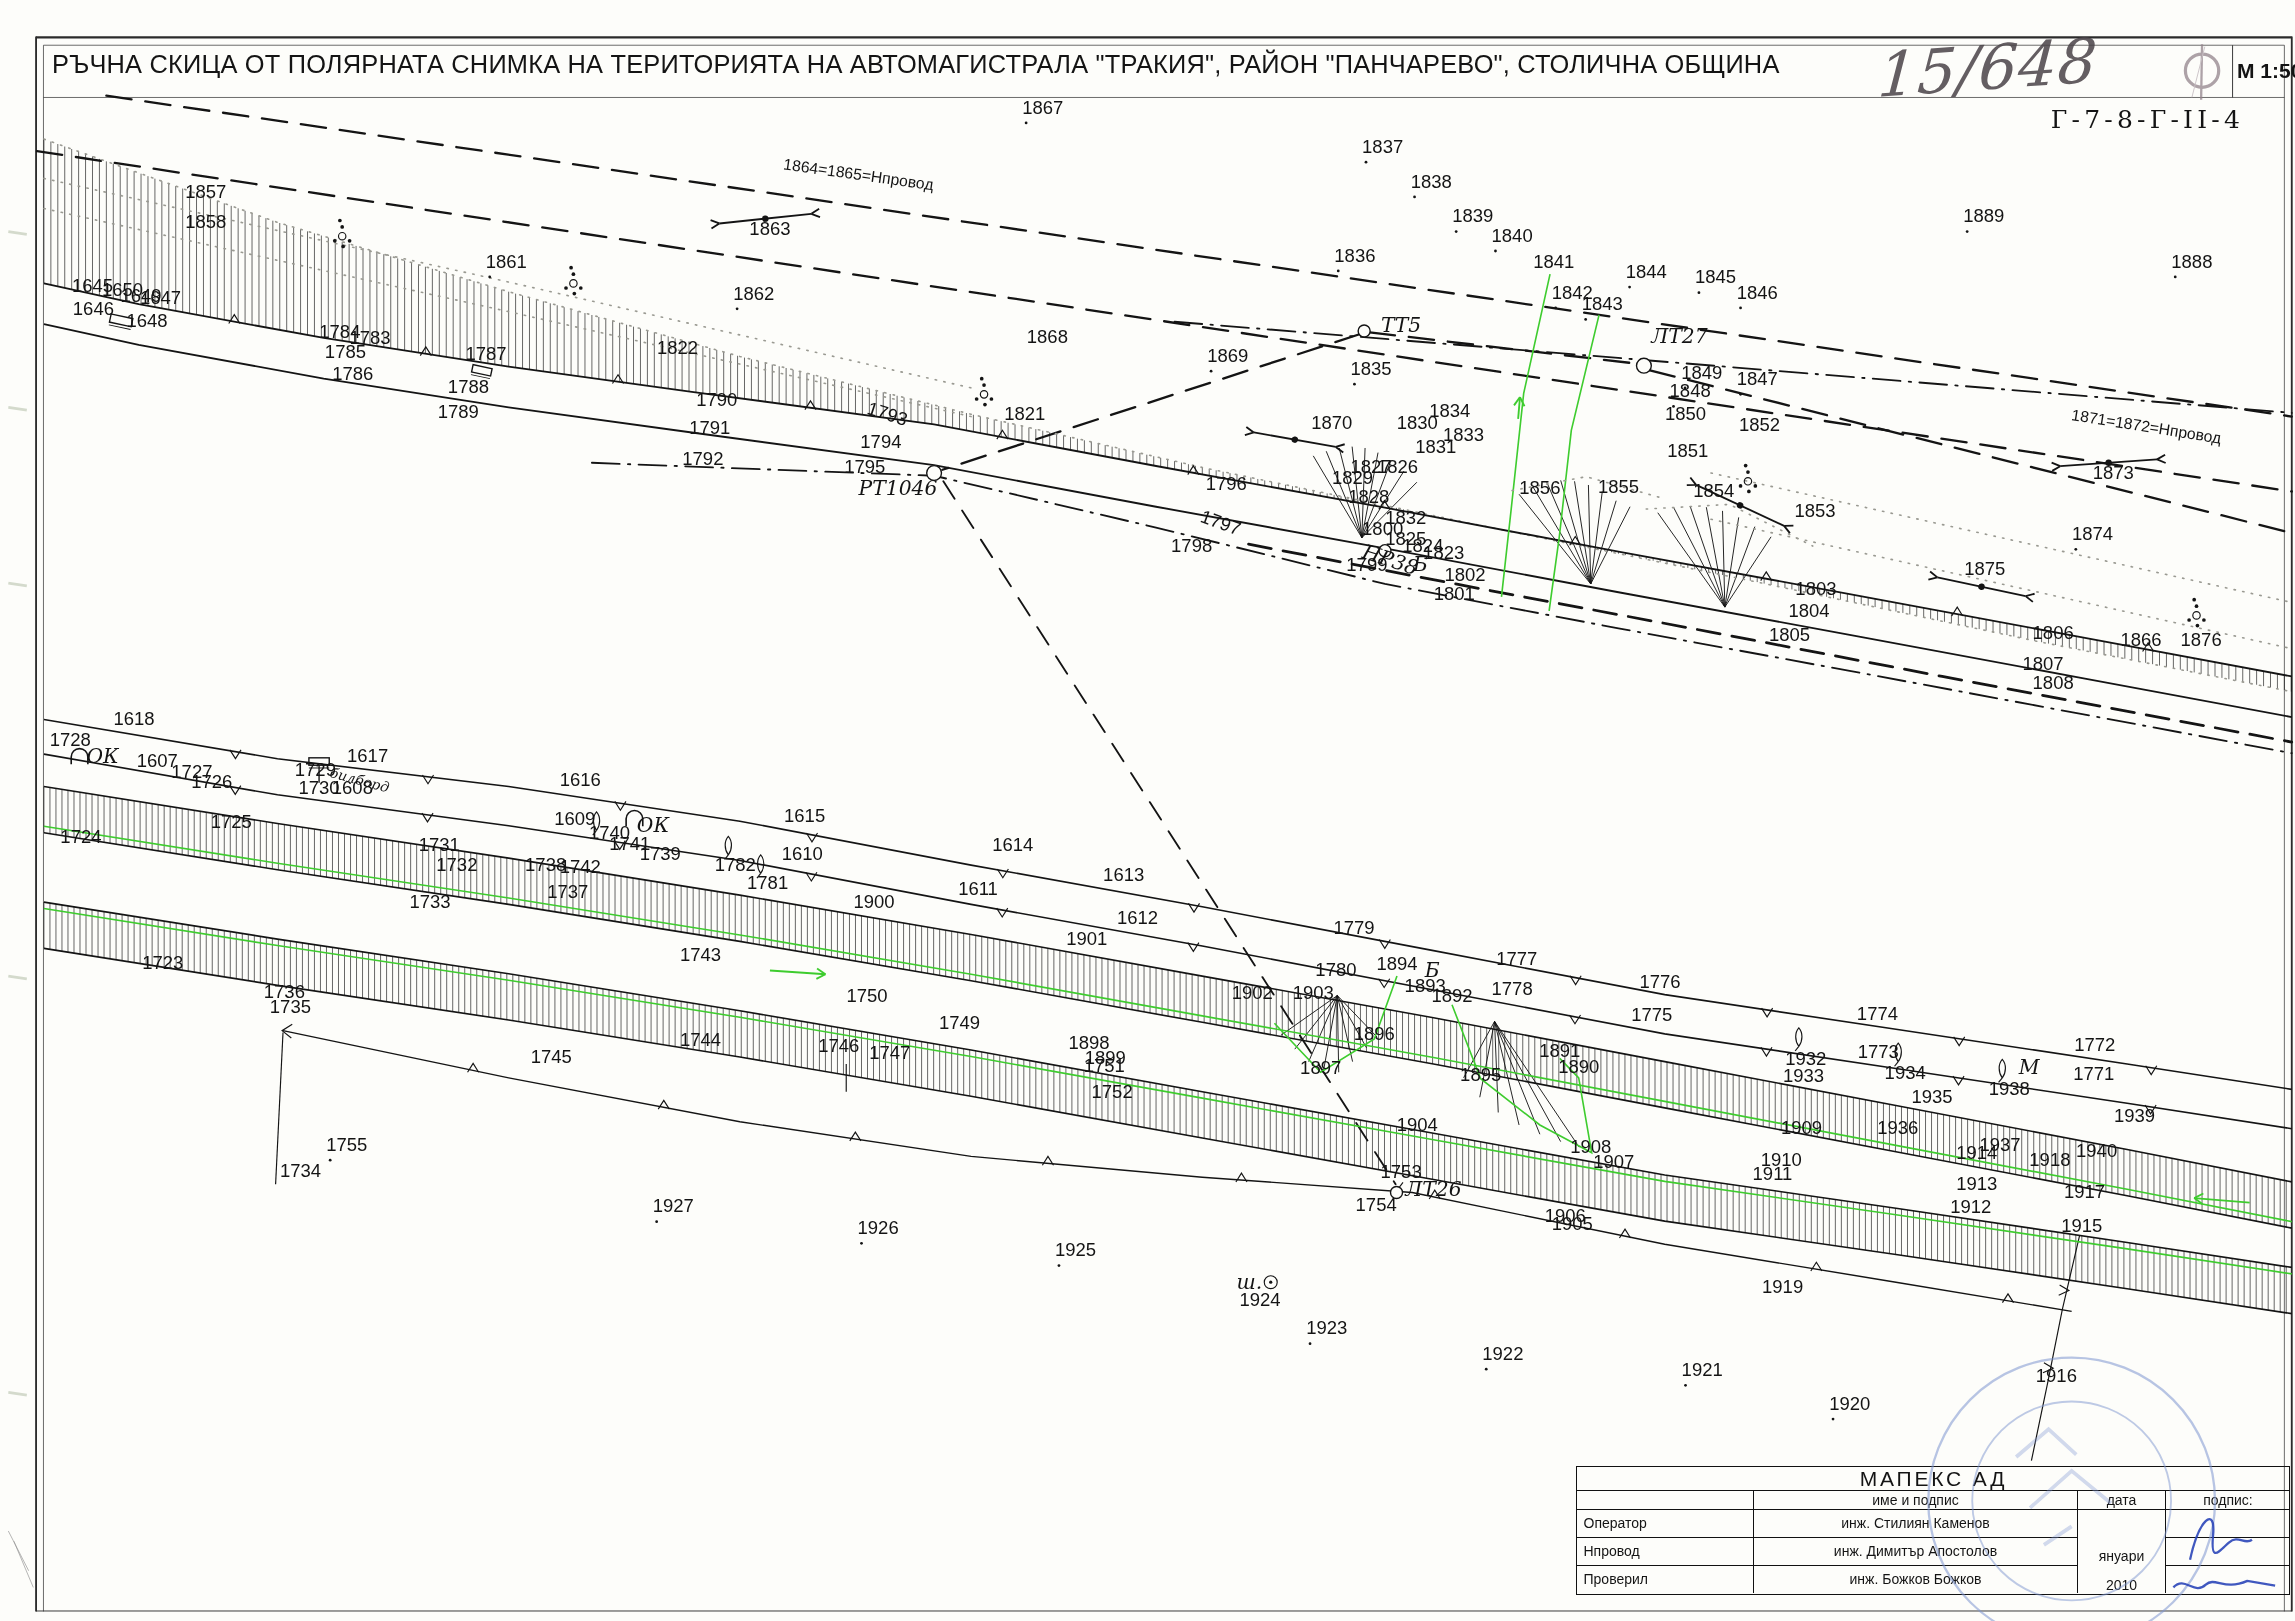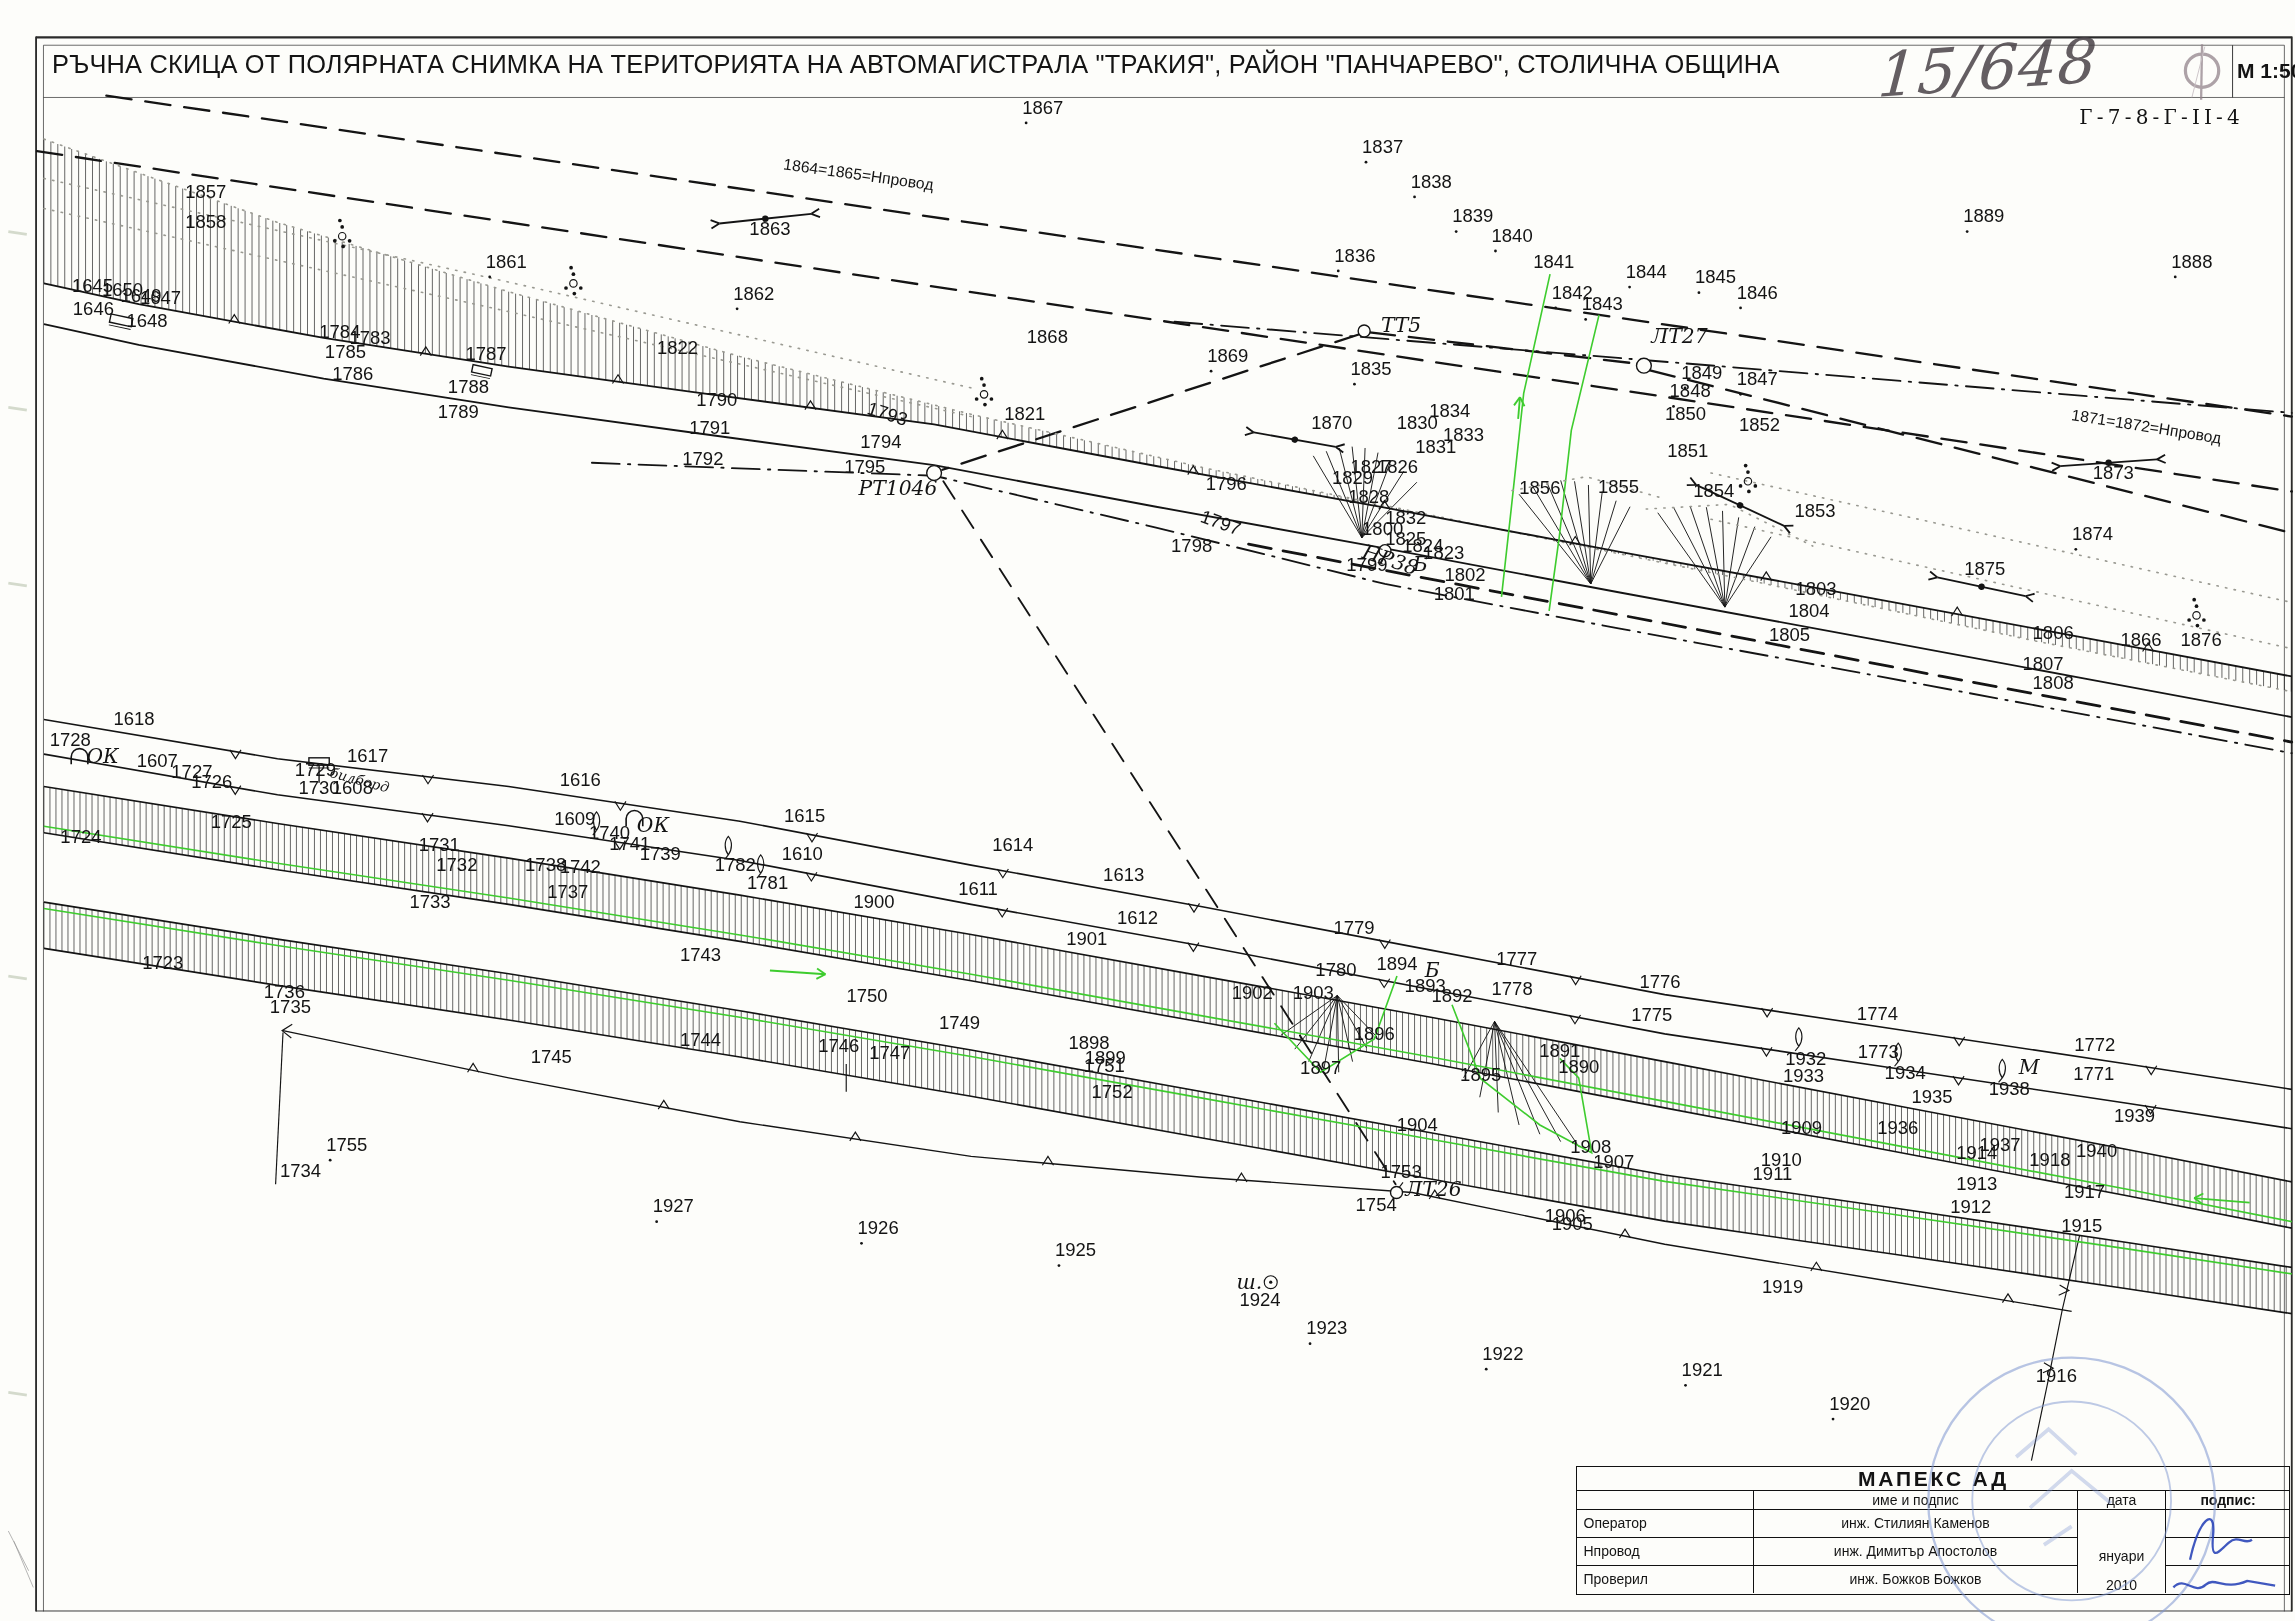--- a/index.html
+++ b/index.html
@@ -2,35 +2,35 @@
 <html style="font-size:7.4px"><head>
 <meta charset="utf-8">
 <style>
   html,body{margin:0;padding:0;background:#e8e6e0;}
   #sheet{position:relative;width:2295px;height:1622px;background:#fdfdfa;overflow:hidden;
          font-family:"Liberation Sans",sans-serif;color:#141414;}
   #mapsvg{position:absolute;left:0;top:0;}
   .abs{position:absolute;}
   #title{left:52px;top:50px;width:1637px;font-size:25.4px;letter-spacing:0.2px;white-space:nowrap;}
   #gridref{left:2003px;top:105px;width:241px;text-align:right;font-family:"DejaVu Serif",serif;
-           font-size:20px;letter-spacing:4.2px;}
+           font-size:25px;letter-spacing:4.2px;}
   #scalebox{left:2237px;top:46px;width:49px;height:50px;display:flex;align-items:center;
             font-size:21px;font-weight:bold;white-space:nowrap;}
   #sheetno{left:1878px;top:32px;font-family:"DejaVu Serif",serif;font-style:italic;
            font-size:61px;color:#4a4348;transform:rotate(-4deg) skewX(-8deg);letter-spacing:0.9px;opacity:.85;}
   .sig-table{left:1576px;top:1466px;width:712px;height:127px;display:grid;
       grid-template-columns:177px 324px 88px 124px;grid-template-rows:24px 18.5px 28px 28px 27px;
       border:1.4px solid #111;background:transparent;font-size:14px;}
   .sig-table div{border-right:1.2px solid #111;border-bottom:1.2px solid #111;display:flex;
       align-items:center;padding-left:6.5px;box-sizing:border-box;background:transparent;}
   .th{justify-content:center;padding-left:0!important;}
   .co{grid-column:1/5;justify-content:center;font-size:21px;letter-spacing:2.8px;padding-left:0!important;}
   .datecell{grid-column:3/4;grid-row:3/6;flex-direction:column;justify-content:flex-end;gap:13px;padding-left:0!important;}
   .nb{border-bottom:none!important;}
-  .nr{border-right:none!important;font-weight:bold;}
+  .nr{border-right:none!important;}
   #overlay{position:absolute;left:0;top:0;pointer-events:none;}
 </style>
 </head>
 <body>
 
 <div id="sheet">
   <svg id="mapsvg" width="2295" height="1622" viewBox="0 0 4963 3506">
       <line x1="78" y1="78" x2="78" y2="3484" stroke="#2b2b2b" stroke-width="4"></line>
       <line x1="94" y1="97" x2="94" y2="3484" stroke="#2b2b2b" stroke-width="1.5"></line>
       <line x1="78" y1="80" x2="4956" y2="80" stroke="#2b2b2b" stroke-width="5"></line>

